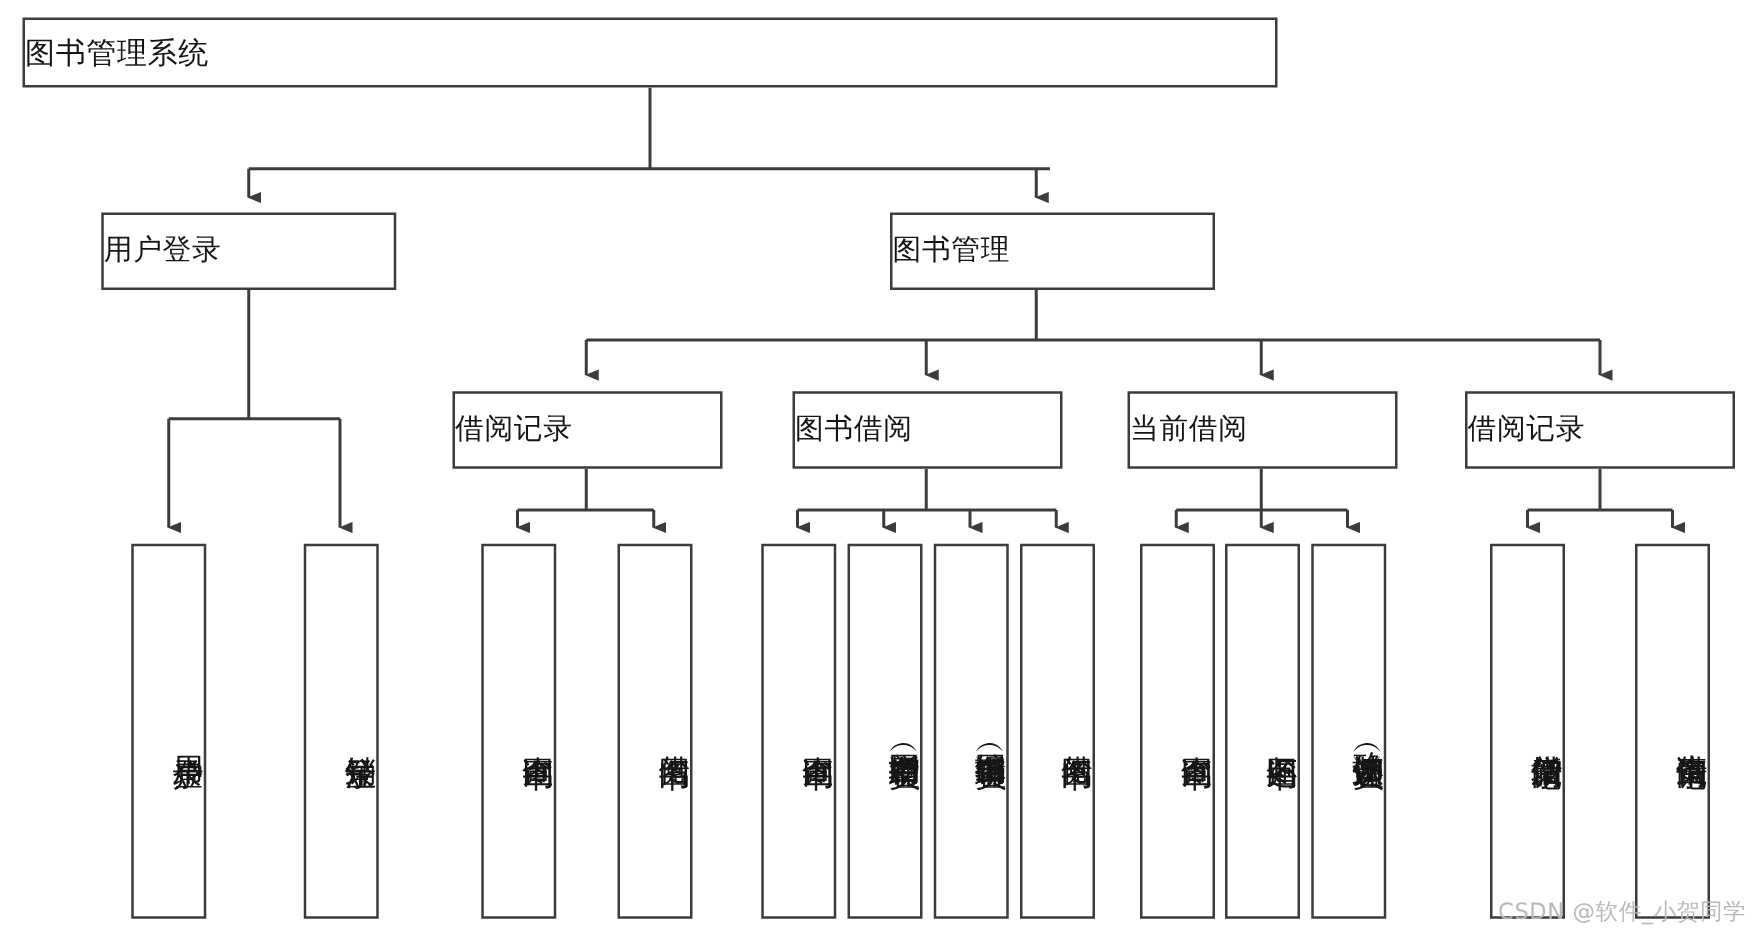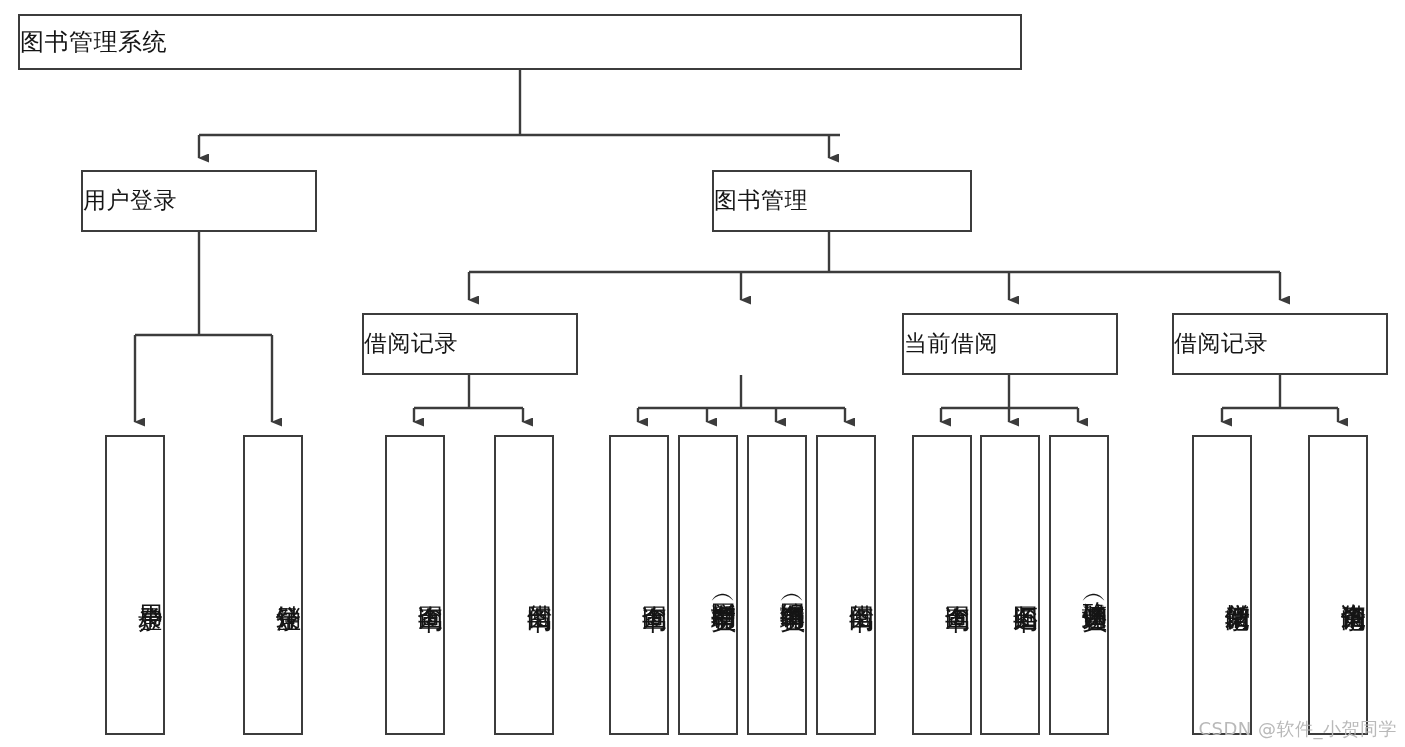--- a/index.html
+++ b/index.html
@@ -134,20 +134,23 @@
   <div class="node node-h" style="left:81px; top:170px; width:236px; height:62px;">
     <span>用户登录</span>
   </div>
   <div class="node node-h" style="left:712px; top:170px; width:260px; height:62px;">
     <span>图书管理</span>
   </div>
 
   <div class="node node-h" style="left:362px; top:313px; width:216px; height:62px;">
     <span>借阅记录</span>
   </div>
+  <div class="node node-h" style="left:634px; top:313px; width:216px; height:62px;">
+    <span>图书借阅</span>
+  </div>
   <div class="node node-h" style="left:1172px; top:313px; width:216px; height:62px;">
     <span>借阅记录</span>
   </div>
   <div class="node node-h" style="left:902px; top:313px; width:216px; height:62px;">
     <span>当前借阅</span>
   </div>
 
   <div class="node leaf" style="left:105px; top:435px; width:60px; height:300px;">
     <span class="leaf-text">用户登录</span>
   </div>

